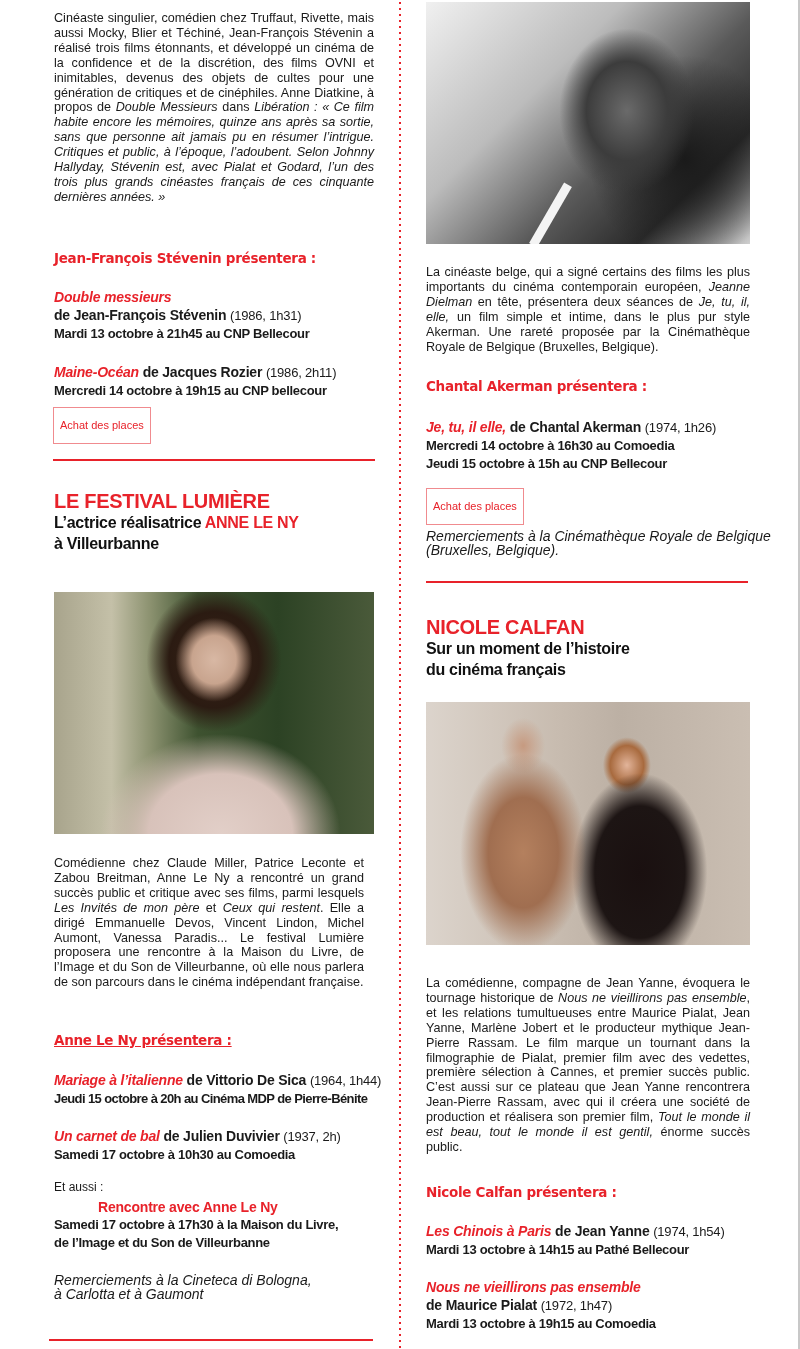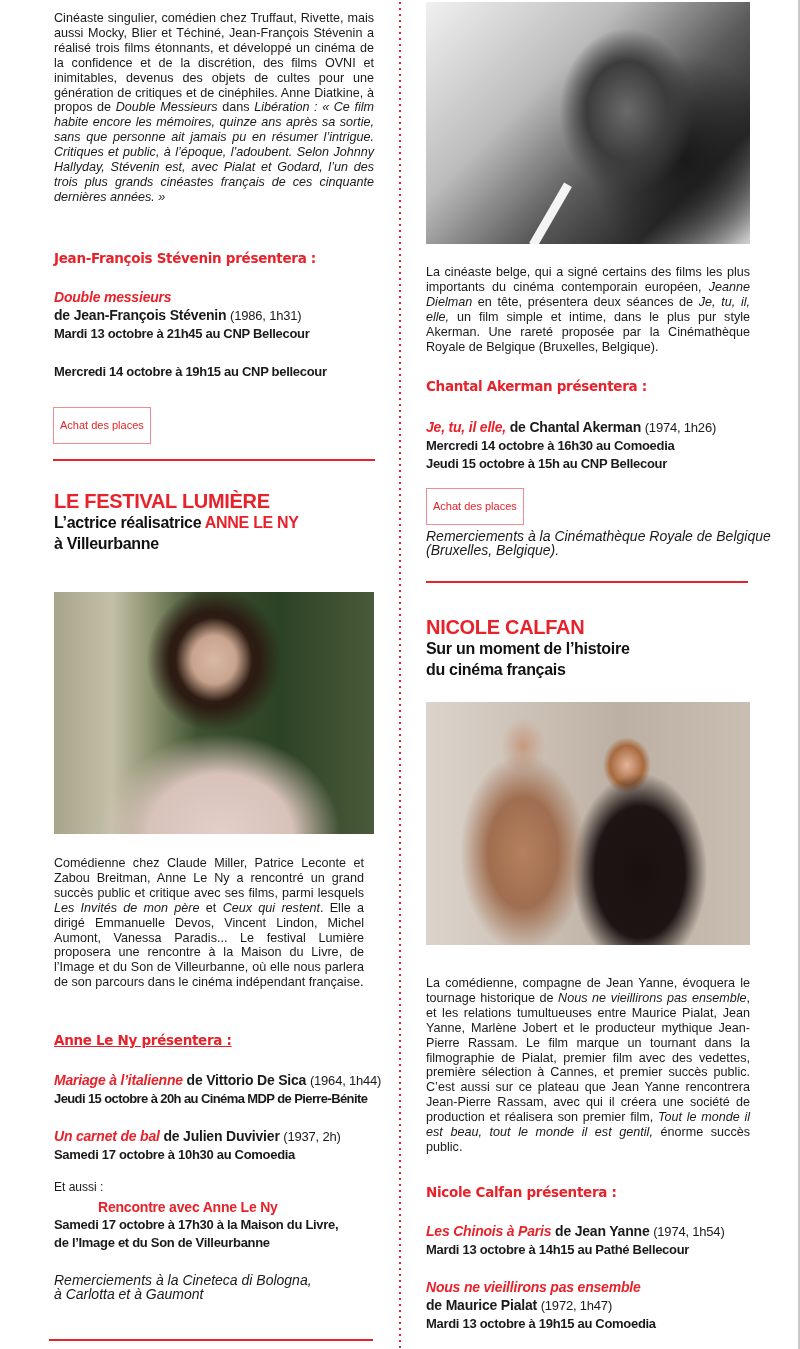--- a/index.html
+++ b/index.html
@@ -50,20 +50,21 @@
 
 <div class="abs presents" style="left:54px; top:250px;">Jean-François Stévenin  présentera :</div>
 
 <div class="abs" style="left:54px; top:288px; width:320px;">
   <div class="film-line"><span class="film-title">Double messieurs</span></div>
   <div class="film-line"><span>de Jean-François Stévenin</span> <span class="film-meta">(1986, 1h31)</span></div>
   <div class="showtime">Mardi 13 octobre à 21h45 au CNP Bellecour</div>
 </div>
 
 <div class="abs" style="left:54px; top:363px; width:330px;">
+  <div class="film-line"><span class="film-title">Maine-Océan</span> <span>de Jacques Rozier</span> <span class="film-meta">(1986, 2h11)</span></div>
   <div class="showtime">Mercredi 14 octobre à 19h15 au CNP bellecour</div>
 </div>
 
 <div class="btn" style="left:53px; top:407px;">Achat des places</div>
 
 <div class="rule" style="left:53px; top:459px; width:322px;"></div>
 
 <div class="abs" style="left:54px; top:491px; width:330px;">
   <div class="h-red">LE FESTIVAL LUMIÈRE</div>
   <div class="h-sub" style="margin-top:1px;"><span>L’actrice réalisatrice </span><span class="red">ANNE LE NY</span></div>

